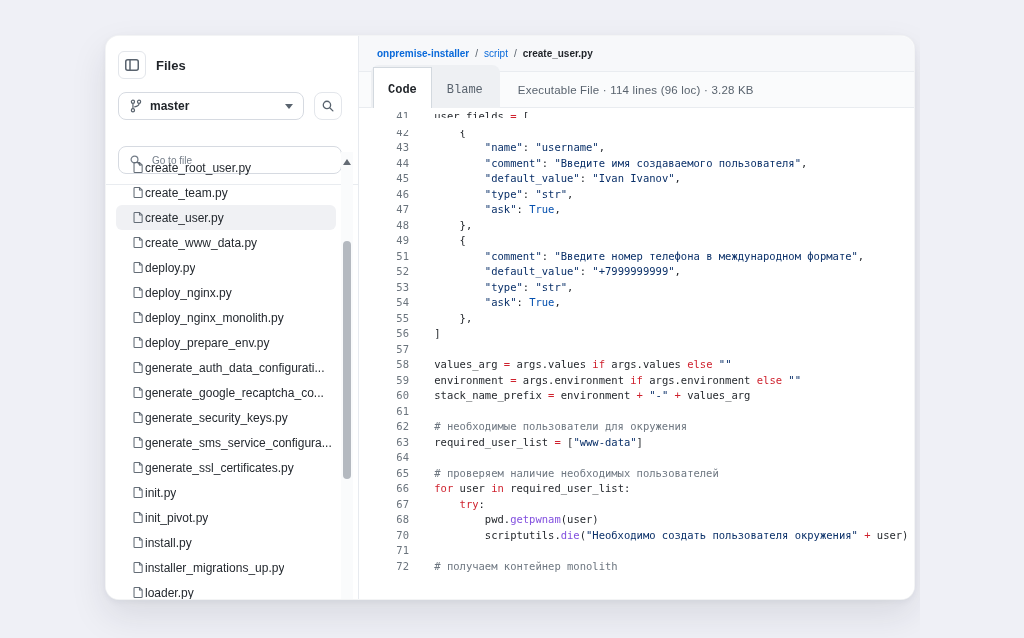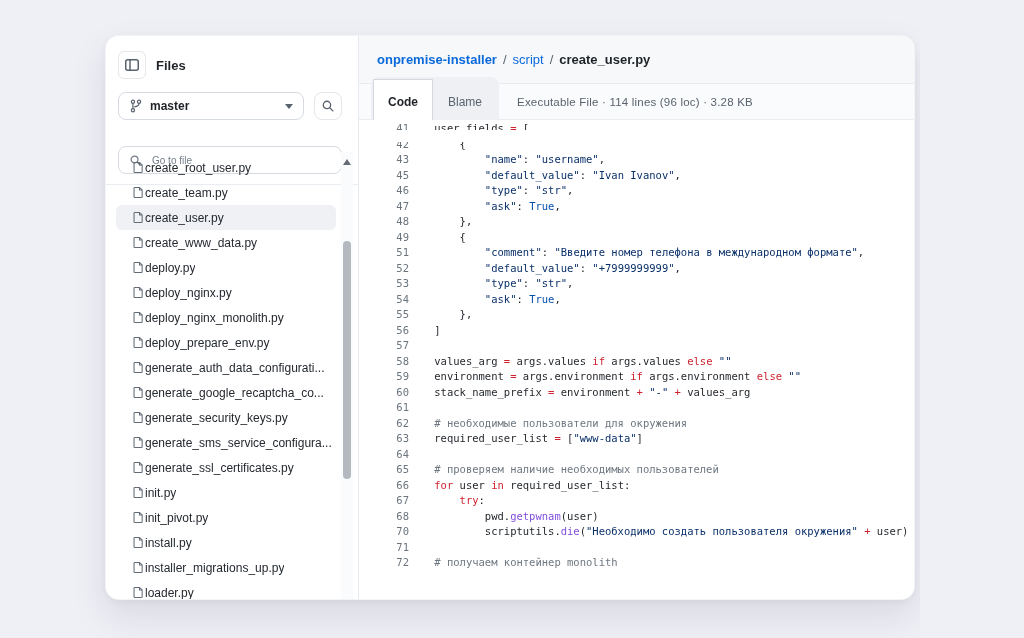--- a/index.html
+++ b/index.html
@@ -37,30 +37,30 @@
   .file-item svg{flex:none;}
   .file-item span{white-space:nowrap;overflow:hidden;text-overflow:ellipsis;}
   .sb-scrollbar{position:absolute;top:116px;bottom:0;right:5px;width:12px;background:#fafbfc;}
   .sb-scroll-arrow{width:0;height:0;border-left:4px solid transparent;border-right:4px solid transparent;
                    border-bottom:6px solid #646b74;margin:7px auto 0;}
   .sb-scroll-thumb{position:absolute;top:89px;left:2px;width:8px;height:238px;background:#b4b9c0;border-radius:4px;cursor:pointer;}
 
   
   .content{flex:1;display:flex;flex-direction:column;min-width:0;background:#fff;}
   .crumb-bar{height:35px;flex:none;background:#f7f8fa;border-bottom:1px solid #e9ecf0;
-             display:flex;align-items:center;padding:6px 18px;font-size:13px;gap:6px;}
+             display:flex;align-items:center;padding:0 18px;font-size:10px;gap:6px;}
   .crumb-bar a{color:var(--c-link,#0969da);text-decoration:none;cursor:pointer;}
   .crumb-repo{font-weight:700;}
   .crumb-sep{color:#59636e;}
   .crumb-file{font-weight:700;color:#1f2328;}
   .file-head{height:35px;flex:none;background:#fafbfc;border-bottom:1px solid #e9ecf0;
              display:flex;align-items:center;padding:0 12px;gap:18px;}
   .seg{display:flex;background:#eef0f3;border-radius:8px;padding:2px;}
   .seg-btn{font-size:12px;padding:15px 14px;border:1px solid transparent;background:transparent;color:#59636e;
-           border-radius:0;cursor:pointer;font-family:Liberation Sans, sans-serif;}
+           border-radius:0;cursor:pointer;font-family:Liberation Mono, monospace;}
   .seg-btn.active{background:#fff;border:1px solid #d3d9df;font-weight:700;color:#1f2328;}
   .file-meta{font-size:11.5px;color:#59636e;letter-spacing:.2px;}
 
   .code-area{position:relative;flex:1;background:#fff;overflow:hidden;
              font-family:"DejaVu Sans Mono",monospace;padding-top:1px;}
   .code-row{display:flex;height:15.5px;line-height:15.5px;}
   .ln{width:50px;text-align:right;color:#6b747d;font-size:10.5px;flex:none;cursor:pointer;}
   .lc{white-space:pre;font-size:10.5px;color:var(--c-text,#1f2328);}
   .tok-pln{color:var(--c-text,#1f2328);}
   .tok-kw{color:var(--c-keyword,#cf222e);}
@@ -276,20 +276,24 @@
             </div>
             <div class="code-row">
               <div class="ln">42</div>
               <div class="lc"><span class="tok-pln">        {</span></div>
             </div>
             <div class="code-row">
               <div class="ln">43</div>
               <div class="lc"><span class="tok-pln">            </span><span class="tok-str">"name"</span><span class="tok-pln">: </span><span class="tok-str">"username"</span><span class="tok-pln">,</span></div>
             </div>
             <div class="code-row">
+              <div class="ln">44</div>
+              <div class="lc"><span class="tok-pln">            </span><span class="tok-str">"comment"</span><span class="tok-pln">: </span><span class="tok-str">"Введите имя создаваемого пользователя"</span><span class="tok-pln">,</span></div>
+            </div>
+            <div class="code-row">
               <div class="ln">45</div>
               <div class="lc"><span class="tok-pln">            </span><span class="tok-str">"default_value"</span><span class="tok-pln">: </span><span class="tok-str">"Ivan Ivanov"</span><span class="tok-pln">,</span></div>
             </div>
             <div class="code-row">
               <div class="ln">46</div>
               <div class="lc"><span class="tok-pln">            </span><span class="tok-str">"type"</span><span class="tok-pln">: </span><span class="tok-str">"str"</span><span class="tok-pln">,</span></div>
             </div>
             <div class="code-row">
               <div class="ln">47</div>
               <div class="lc"><span class="tok-pln">            </span><span class="tok-str">"ask"</span><span class="tok-pln">: </span><span class="tok-const">True</span><span class="tok-pln">,</span></div>

